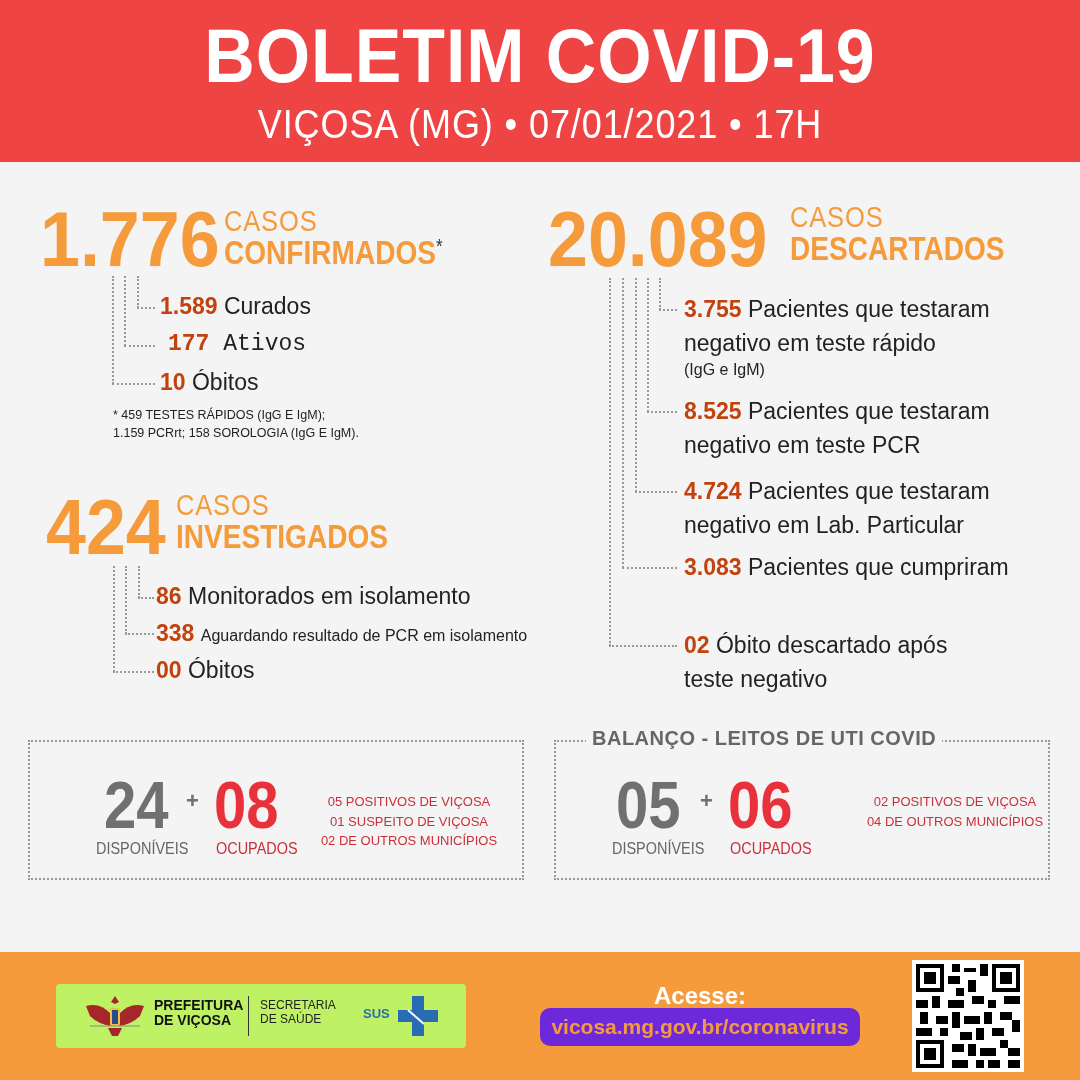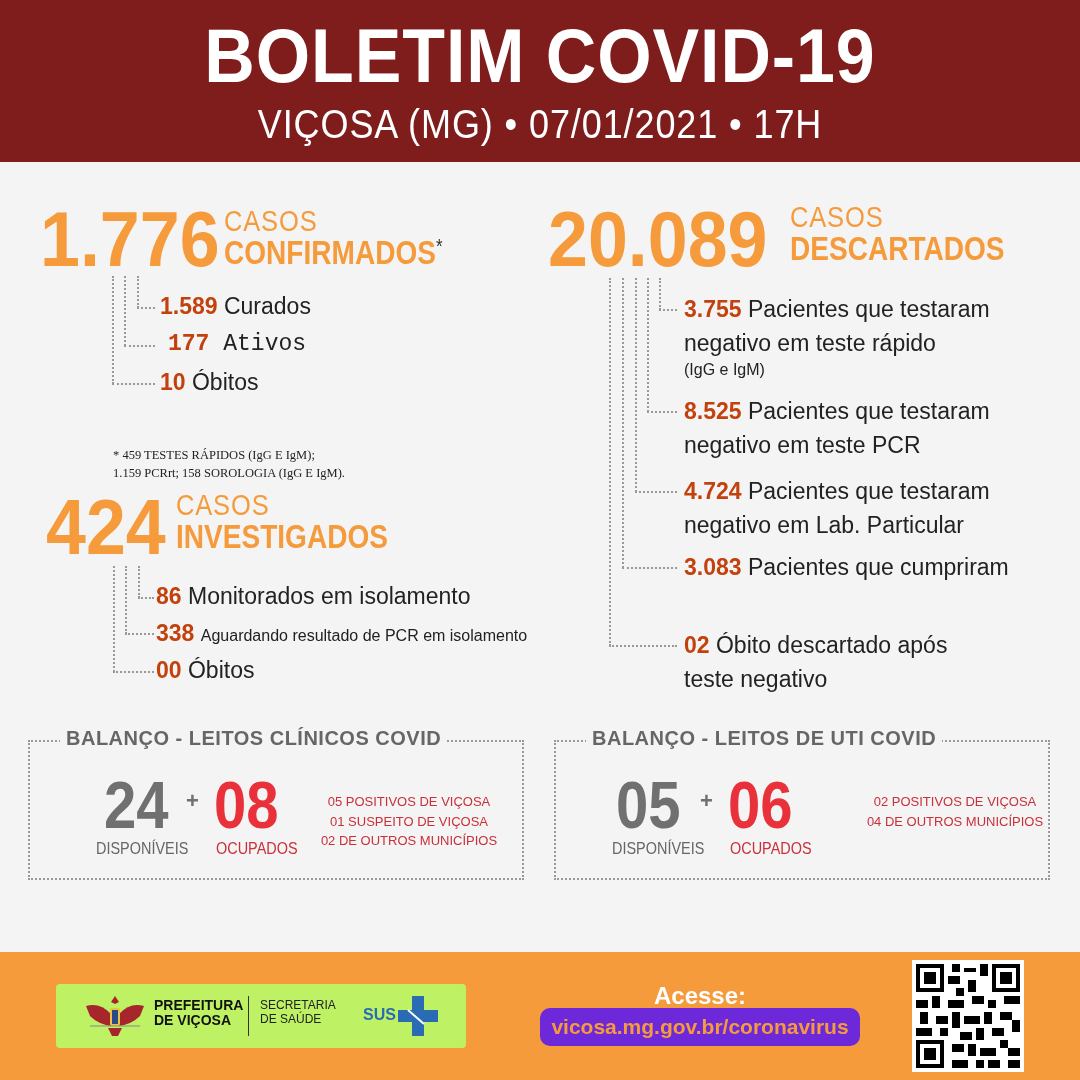--- a/index.html
+++ b/index.html
@@ -1,32 +1,32 @@
 <!DOCTYPE html>
 <html><head>
 <meta charset="utf-8">
 <style>
   * { box-sizing: border-box; margin: 0; padding: 0; }
   html, body { width: 1080px; height: 1080px; overflow: hidden; }
   body { background: #f4f4f4; font-family: "DejaVu Sans", sans-serif; position: relative; color: #222; }
 
   
-  .header { position: absolute; left: 0; top: 0; width: 1080px; height: 162px; background: #7f1d1d; text-align: center; color: #fff; }
+  .header { position: absolute; left: 0; top: 0; width: 1080px; height: 162px; background: #ef4444; text-align: center; color: #fff; }
   .header .title { position: absolute; left: 0; right: 0; top: 18px; font-family: "Liberation Sans", sans-serif; font-weight: bold; font-size: 76px; letter-spacing: 1px; transform: scaleX(0.92); line-height: 1; }
   .header .subtitle { position: absolute; left: 0; right: 0; top: 104px; font-family: "Liberation Sans", sans-serif; font-size: 40px; transform: scaleX(0.9); line-height: 1; letter-spacing: 1px; }
   .big-num { font-family: "Liberation Sans", sans-serif; font-weight: bold; color: #f59b3c; line-height: 1; position: absolute; transform-origin: left top; }
   .big-label { position: absolute; font-family: "Liberation Sans", sans-serif; color: #f59b3c; line-height: 1; transform-origin: left top; }
   .big-label .l1 { display: block; font-size: 30px; font-weight: normal; letter-spacing: 1px; }
   .big-label .l2 { display: block; font-size: 33px; font-weight: bold; }
   .asterisk { font-size: 20px; color: #333; vertical-align: top; font-weight: normal; }
 
   .item { position: absolute; font-family: "Liberation Sans", sans-serif; font-size: 23px; color: #222; line-height: 1.45; }
   .item .n { color: #c2410c; font-weight: bold; }
   .item .small { font-size: 16px; }
-  .footnote { position: absolute; font-family: Liberation Serif, serif; font-size: 12.5px; color: #222; line-height: 1.45; margin-top: 40px; }
+  .footnote { position: absolute; font-family: Liberation Sans, sans-serif; font-size: 12.5px; color: #222; line-height: 1.45; }
 
   .vline { position: absolute; width: 0; border-left: 2px dotted #999; }
   .hline { position: absolute; height: 0; border-top: 2px dotted #999; }
 
   
   .panel { position: absolute; border: 2px dotted #999; }
   .panel-title { position: absolute; top: -14px; left: 30px; background: #f4f4f4; padding: 0 6px; font-family: "Liberation Sans", sans-serif; font-weight: bold; font-size: 20px; color: #666; letter-spacing: 0.5px; line-height: 1; }
   .bed-num { position: absolute; font-family: "Liberation Sans", sans-serif; font-weight: bold; font-size: 66px; line-height: 1; transform: scaleX(0.88); transform-origin: left top; }
   .bed-num.grey { color: #707070; }
   .bed-num.red { color: #e8313a; }
@@ -35,21 +35,21 @@
   .bed-label.grey { color: #666; }
   .bed-label.red { color: #c9303a; }
   .bed-detail { position: absolute; font-family: "Liberation Sans", sans-serif; font-size: 13px; color: #c9303a; line-height: 1.5; text-align: center; }
 
   
   .footer { position: absolute; left: 0; top: 952px; width: 1080px; height: 128px; background: #f59b3c; }
   .logo-box { position: absolute; left: 56px; top: 32px; width: 410px; height: 64px; background: #bef264; border-radius: 4px; }
   .prefeitura { position: absolute; left: 98px; top: 14px; font-family: "Liberation Sans", sans-serif; font-weight: bold; font-size: 14px; line-height: 1.1; color: #111; }
   .divider { position: absolute; left: 192px; top: 12px; width: 1px; height: 40px; background: #333; }
   .secretaria { position: absolute; left: 204px; top: 14px; font-family: "Liberation Sans", sans-serif; font-size: 12px; line-height: 1.2; color: #222; }
-  .sus { position: absolute; left: 307px; top: 22px; font-family: "Liberation Sans", sans-serif; font-weight: bold; font-size: 16px; color: #2a6cb3; }
+  .sus { position: absolute; left: 307px; top: 22px; font-family: "Liberation Sans", sans-serif; font-weight: bold; font-size: 13px; color: #2a6cb3; }
   .acesse { position: absolute; left: 540px; top: 30px; width: 320px; text-align: center; font-family: "Liberation Sans", sans-serif; font-weight: bold; font-size: 24px; color: #fff; }
   .url-pill { position: absolute; left: 540px; top: 56px; width: 320px; height: 38px; background: #6d28d9; border-radius: 10px; text-align: center; font-family: "Liberation Sans", sans-serif; font-weight: bold; font-size: 21px; color: #f59b3c; line-height: 38px; }
   .qr { position: absolute; left: 912px; top: 8px; width: 112px; height: 112px; background: #fff; }
 </style>
 </head>
 <body>
 
 <div class="header">
   <div class="title">BOLETIM COVID-19</div>
   <div class="subtitle">VIÇOSA (MG)  •  07/01/2021  •  17H</div>
@@ -132,21 +132,20 @@
   <div class="item" style="left:684px; top:550px; line-height:34px;">
     <div><span class="n">3.083</span> <span>Pacientes que cumpriram</span></div>
   </div>
   <div class="item" style="left:684px; top:628px; line-height:34px;">
     <div><span class="n">02</span> <span>Óbito descartado após</span></div>
     <div>teste negativo</div>
   </div>
 </div>
 
 <div class="panel" style="left:28px; top:740px; width:496px; height:140px;">
-  <div class="panel-title">BALANÇO - LEITOS CLÍNICOS COVID</div>
   <div class="bed-num grey" style="left:74px; top:30px;">24</div>
   <div class="plus" style="left:156px; top:46px;">+</div>
   <div class="bed-num red" style="left:184px; top:30px;">08</div>
   <div class="bed-label grey" style="left:66px; top:98px;">DISPONÍVEIS</div>
   <div class="bed-label red" style="left:186px; top:98px;">OCUPADOS</div>
   <div class="bed-detail" style="left:284px; top:50px; width:190px;">
     <div>05 POSITIVOS DE VIÇOSA</div>
     <div>01 SUSPEITO DE VIÇOSA</div>
     <div>02 DE OUTROS MUNICÍPIOS</div>
   </div>

